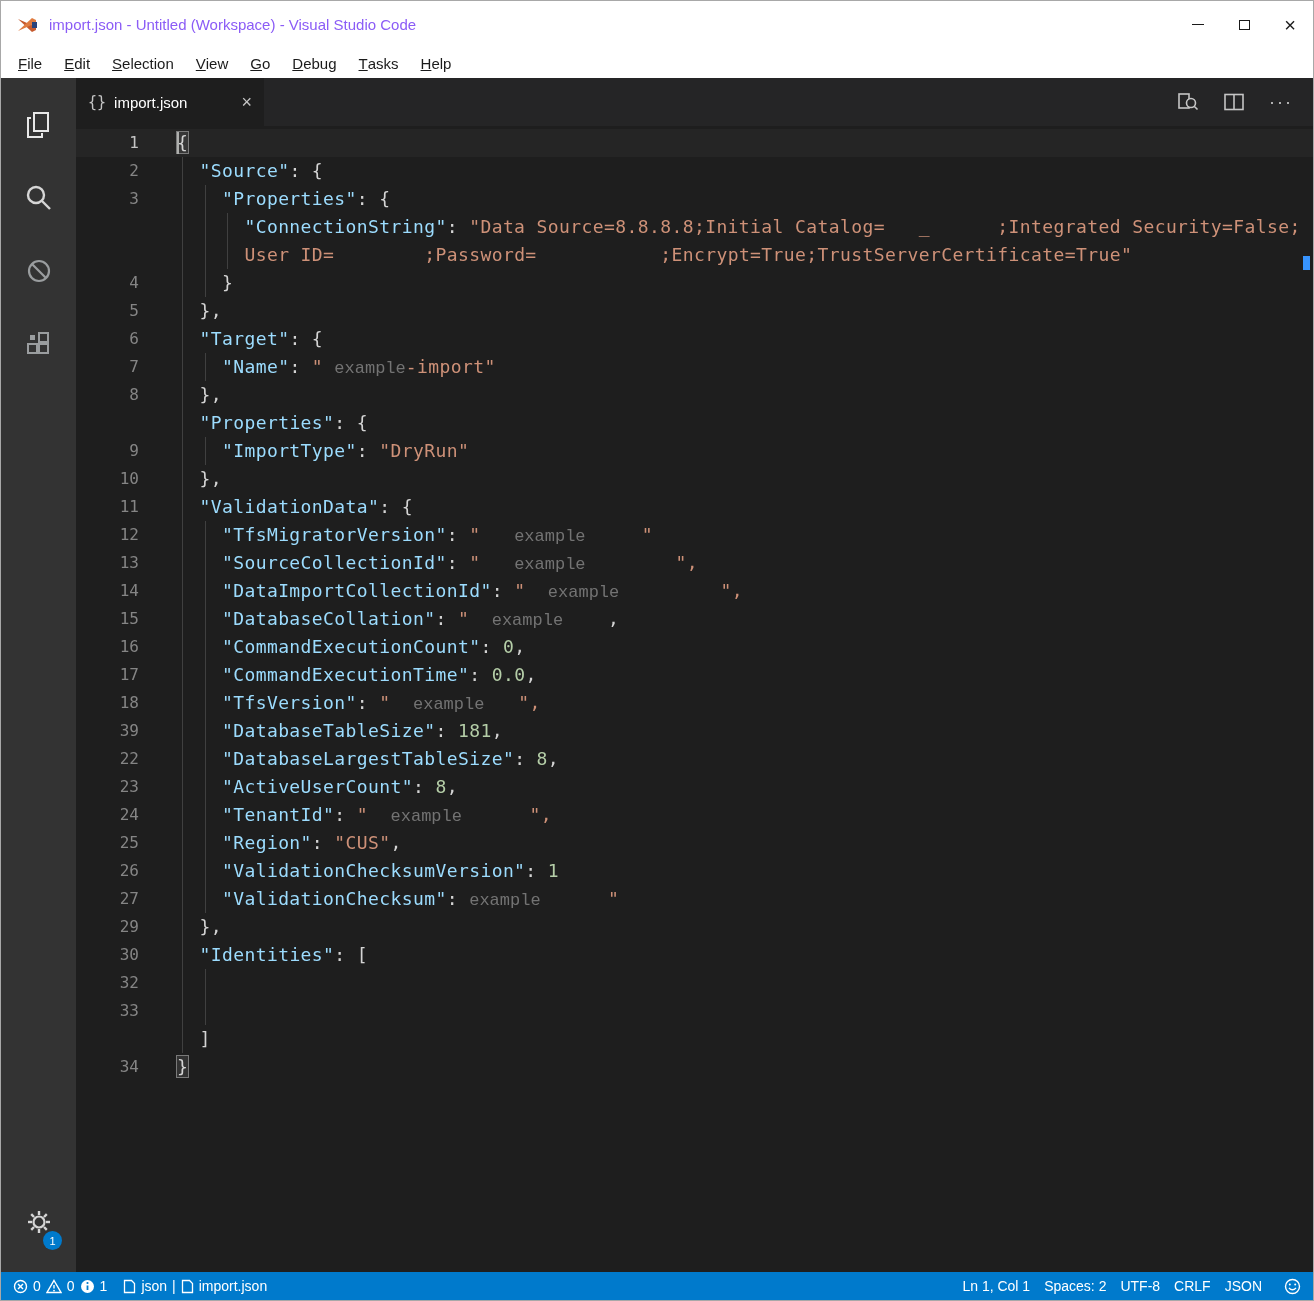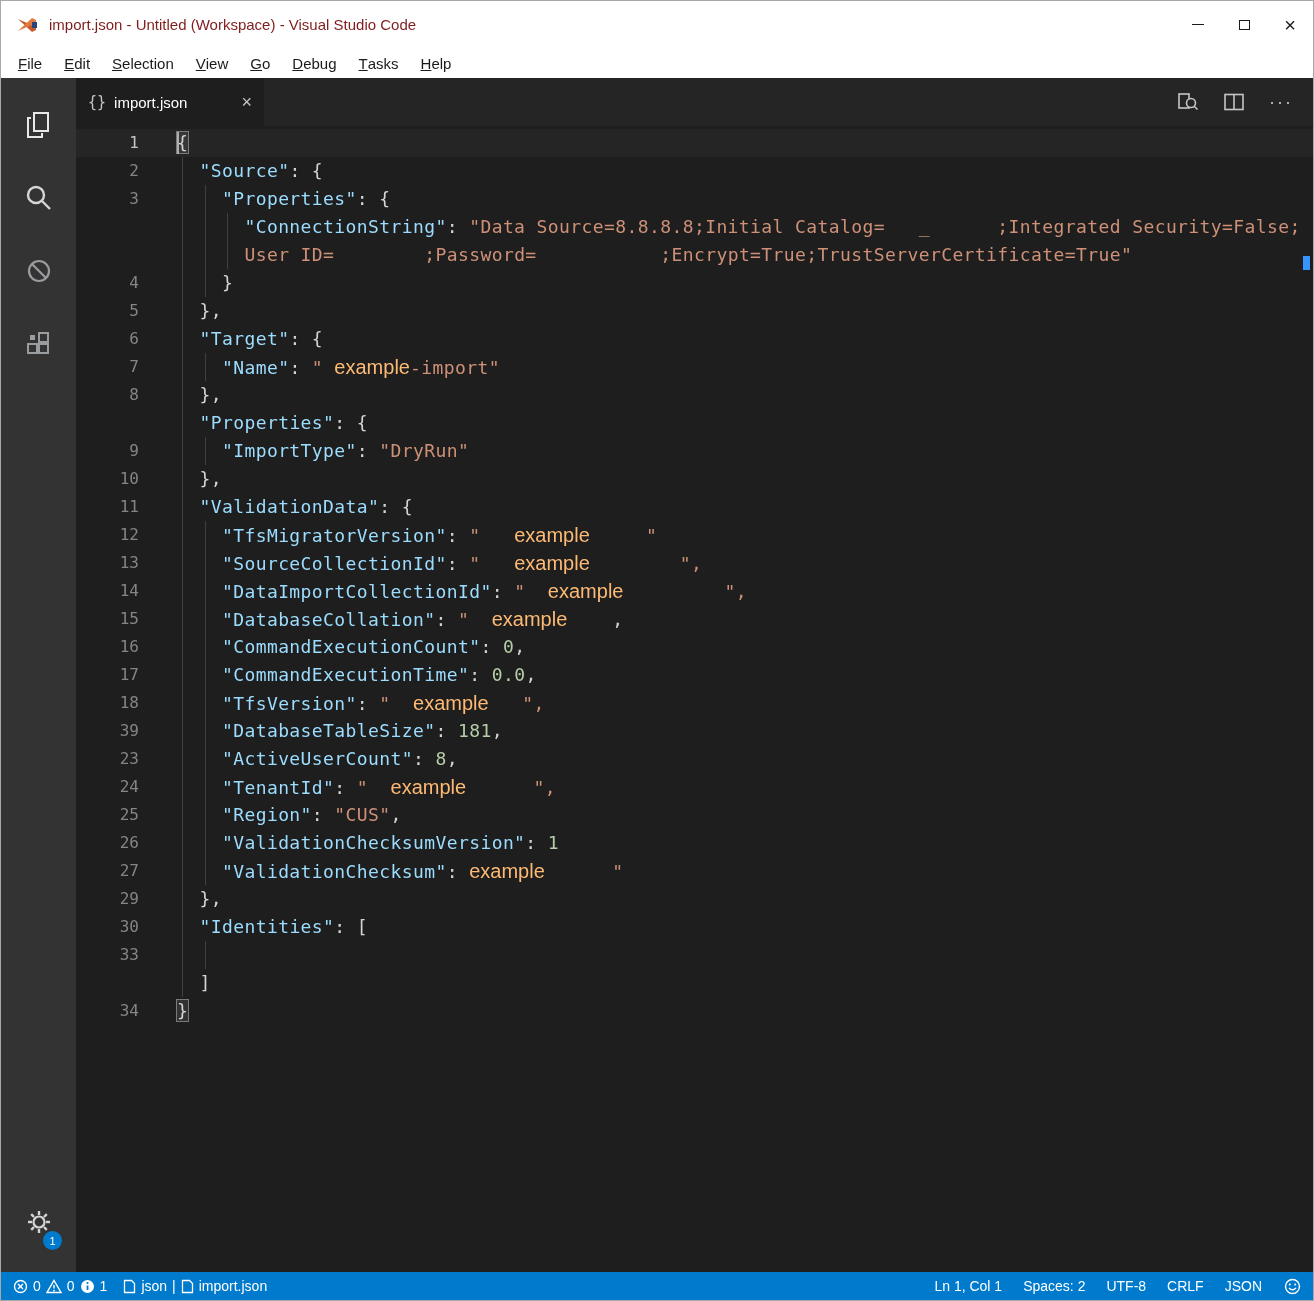--- a/index.html
+++ b/index.html
@@ -3,21 +3,21 @@
 <meta charset="utf-8">
 <style>
   * { margin:0; padding:0; box-sizing:border-box; }
   html,body { width:1314px; height:1301px; overflow:hidden; background:#fff; }
   body { font-family:"Liberation Sans", sans-serif; }
   .window { width:1314px; height:1301px; border:1px solid #a8a8a8; display:flex; flex-direction:column; background:#fff; }
 
   
   .titlebar { height:47px; background:#ffffff; display:flex; align-items:center; flex:0 0 47px; }
   .app-icon { width:24px; height:24px; margin:0 10px 0 14px; }
-  .title-text { font-size:15px; color:#7f1d1d; }
+  .title-text { font-size:15px; color:#8b5cf6; }
   .win-controls { margin-left:auto; display:flex; height:100%; }
   .win-btn { width:46px; height:100%; display:flex; align-items:center; justify-content:center; cursor:default; }
   .min-glyph { width:12px; height:1px; background:#1a1a1a; display:block; }
   .max-glyph { width:11px; height:10px; border:1px solid #1a1a1a; display:block; }
   .close-glyph { font-size:20px; color:#1a1a1a; line-height:1; }
 
   
   .menubar { height:30px; background:#ffffff; display:flex; align-items:center; padding-left:6px; flex:0 0 30px; }
   .menu-item { padding:0 11px; font-size:15px; color:#1b1b1b; height:100%; display:flex; align-items:center; }
   .mn { text-decoration:underline; }
@@ -49,21 +49,21 @@
   .ln.act { color:#c6c6c6; }
   .code { position:relative; flex:1; font-family:"DejaVu Sans Mono", monospace; font-size:18px; letter-spacing:0.4px; color:#d4d4d4; min-width:0; }
   .guide { position:absolute; top:0; bottom:0; width:1px; background:#404040; }
   .cursor { position:absolute; left:0; top:3px; width:2px; height:22px; background:#aeafad; z-index:3; }
   .tk-k { color:#9cdcfe; }
   .tk-s { color:#ce9178; }
   .tk-n { color:#b5cea8; }
   .tk-p { color:#d4d4d4; }
   .tk-w { color:#d4d4d4; }
   .tk-b { color:#d4d4d4; outline:1px solid #7a7a7a; background:rgba(110,110,110,0.25); }
-  .tk-r { font-family:Liberation Sans, sans-serif; font-size:20px; letter-spacing:0; color:#fdba74; }
+  .tk-r { font-family:Liberation Mono, monospace; font-size:17px; letter-spacing:0; color:#737373; }
   .ruler-marker { position:absolute; right:3px; top:130px; width:7px; height:14px; background:#3794ff; }
 
   
   .statusbar { height:28px; flex:0 0 28px; background:#007acc; color:#ffffff; display:flex; align-items:center; justify-content:space-between; font-size:14px; padding:0 12px; }
   .sb-left { display:flex; align-items:center; gap:16px; }
   .sb-group { display:flex; align-items:center; gap:5px; }
   .sb-right { display:flex; align-items:center; gap:22px; }
   .sb-item { display:flex; align-items:center; gap:5px; }
   svg { display:block; }
 </style>
@@ -189,27 +189,29 @@
             <div class="row"><span class="ln">10</span><span class="code"><i class="guide" style="left: 5px;"></i><span class="tk-w">  </span><span class="tk-p">},</span></span></div>
             <div class="row"><span class="ln">11</span><span class="code"><i class="guide" style="left: 5px;"></i><span class="tk-w">  </span><span class="tk-k">"ValidationData"</span><span class="tk-p">: {</span></span></div>
             <div class="row"><span class="ln">12</span><span class="code"><i class="guide" style="left: 5px;"></i><i class="guide" style="left: 27.5px;"></i><span class="tk-w">    </span><span class="tk-k">"TfsMigratorVersion"</span><span class="tk-p">: </span><span class="tk-s">"</span><span class="tk-w">   </span><span class="tk-r">example</span><span class="tk-w">     </span><span class="tk-s">"</span></span></div>
             <div class="row"><span class="ln">13</span><span class="code"><i class="guide" style="left: 5px;"></i><i class="guide" style="left: 27.5px;"></i><span class="tk-w">    </span><span class="tk-k">"SourceCollectionId"</span><span class="tk-p">: </span><span class="tk-s">"</span><span class="tk-w">   </span><span class="tk-r">example</span><span class="tk-w">        </span><span class="tk-s">",</span></span></div>
             <div class="row"><span class="ln">14</span><span class="code"><i class="guide" style="left: 5px;"></i><i class="guide" style="left: 27.5px;"></i><span class="tk-w">    </span><span class="tk-k">"DataImportCollectionId"</span><span class="tk-p">: </span><span class="tk-s">"</span><span class="tk-w">  </span><span class="tk-r">example</span><span class="tk-w">         </span><span class="tk-s">",</span></span></div>
             <div class="row"><span class="ln">15</span><span class="code"><i class="guide" style="left: 5px;"></i><i class="guide" style="left: 27.5px;"></i><span class="tk-w">    </span><span class="tk-k">"DatabaseCollation"</span><span class="tk-p">: </span><span class="tk-s">"</span><span class="tk-w">  </span><span class="tk-r">example</span><span class="tk-w">    </span><span class="tk-p">,</span></span></div>
             <div class="row"><span class="ln">16</span><span class="code"><i class="guide" style="left: 5px;"></i><i class="guide" style="left: 27.5px;"></i><span class="tk-w">    </span><span class="tk-k">"CommandExecutionCount"</span><span class="tk-p">: </span><span class="tk-n">0</span><span class="tk-p">,</span></span></div>
             <div class="row"><span class="ln">17</span><span class="code"><i class="guide" style="left: 5px;"></i><i class="guide" style="left: 27.5px;"></i><span class="tk-w">    </span><span class="tk-k">"CommandExecutionTime"</span><span class="tk-p">: </span><span class="tk-n">0.0</span><span class="tk-p">,</span></span></div>
             <div class="row"><span class="ln">18</span><span class="code"><i class="guide" style="left: 5px;"></i><i class="guide" style="left: 27.5px;"></i><span class="tk-w">    </span><span class="tk-k">"TfsVersion"</span><span class="tk-p">: </span><span class="tk-s">"</span><span class="tk-w">  </span><span class="tk-r">example</span><span class="tk-w">   </span><span class="tk-s">",</span></span></div>
             <div class="row"><span class="ln">39</span><span class="code"><i class="guide" style="left: 5px;"></i><i class="guide" style="left: 27.5px;"></i><span class="tk-w">    </span><span class="tk-k">"DatabaseTableSize"</span><span class="tk-p">: </span><span class="tk-n">181</span><span class="tk-p">,</span></span></div>
+            <div class="row"><span class="ln">22</span><span class="code"><i class="guide" style="left: 5px;"></i><i class="guide" style="left: 27.5px;"></i><span class="tk-w">    </span><span class="tk-k">"DatabaseLargestTableSize"</span><span class="tk-p">: </span><span class="tk-n">8</span><span class="tk-p">,</span></span></div>
             <div class="row"><span class="ln">23</span><span class="code"><i class="guide" style="left: 5px;"></i><i class="guide" style="left: 27.5px;"></i><span class="tk-w">    </span><span class="tk-k">"ActiveUserCount"</span><span class="tk-p">: </span><span class="tk-n">8</span><span class="tk-p">,</span></span></div>
             <div class="row"><span class="ln">24</span><span class="code"><i class="guide" style="left: 5px;"></i><i class="guide" style="left: 27.5px;"></i><span class="tk-w">    </span><span class="tk-k">"TenantId"</span><span class="tk-p">: </span><span class="tk-s">"</span><span class="tk-w">  </span><span class="tk-r">example</span><span class="tk-w">      </span><span class="tk-s">",</span></span></div>
             <div class="row"><span class="ln">25</span><span class="code"><i class="guide" style="left: 5px;"></i><i class="guide" style="left: 27.5px;"></i><span class="tk-w">    </span><span class="tk-k">"Region"</span><span class="tk-p">: </span><span class="tk-s">"CUS"</span><span class="tk-p">,</span></span></div>
             <div class="row"><span class="ln">26</span><span class="code"><i class="guide" style="left: 5px;"></i><i class="guide" style="left: 27.5px;"></i><span class="tk-w">    </span><span class="tk-k">"ValidationChecksumVersion"</span><span class="tk-p">: </span><span class="tk-n">1</span></span></div>
             <div class="row"><span class="ln">27</span><span class="code"><i class="guide" style="left: 5px;"></i><i class="guide" style="left: 27.5px;"></i><span class="tk-w">    </span><span class="tk-k">"ValidationChecksum"</span><span class="tk-p">: </span><span class="tk-r">example</span><span class="tk-w">      </span><span class="tk-s">"</span></span></div>
             <div class="row"><span class="ln">29</span><span class="code"><i class="guide" style="left: 5px;"></i><span class="tk-w">  </span><span class="tk-p">},</span></span></div>
             <div class="row"><span class="ln">30</span><span class="code"><i class="guide" style="left: 5px;"></i><span class="tk-w">  </span><span class="tk-k">"Identities"</span><span class="tk-p">: [</span></span></div>
+            <div class="row"><span class="ln">32</span><span class="code"><i class="guide" style="left: 5px;"></i><i class="guide" style="left: 27.5px;"></i></span></div>
             <div class="row"><span class="ln">33</span><span class="code"><i class="guide" style="left: 5px;"></i><i class="guide" style="left: 27.5px;"></i></span></div>
             <div class="row"><span class="ln"></span><span class="code"><i class="guide" style="left: 5px;"></i><span class="tk-w">  </span><span class="tk-p">]</span></span></div>
             <div class="row"><span class="ln">34</span><span class="code"><span class="tk-b">}</span></span></div>
           </div>
         <div class="ruler-marker"></div>
       </div>
 
     </div>
   </div>
 
@@ -241,21 +243,21 @@
         </svg>
         <span>json</span>
         <span>|</span>
         <svg width="13" height="15" viewBox="0 0 13 15">
           <path d="M1.5 1.5 h7 l3 3 v9 h-10 Z" fill="none" stroke="#fff" stroke-width="1.3"></path>
         </svg>
         <span>import.json</span>
       </div>
     </div>
     <div class="sb-right">
-      <span class="sb-items-slot" style="display: flex; gap: 21px;">
+      <span class="sb-items-slot" style="display: flex; gap: 14px;">
           <span class="sb-item">Ln 1, Col 1</span>
           <span class="sb-item">Spaces: 2</span>
           <span class="sb-item">UTF-8</span>
           <span class="sb-item">CRLF</span>
           <span class="sb-item">JSON</span>
         </span>
       <svg width="17" height="17" viewBox="0 0 17 17">
         <circle cx="8.5" cy="8.5" r="7" fill="none" stroke="#fff" stroke-width="1.4"></circle>
         <circle cx="5.8" cy="6.5" r="1" fill="#fff"></circle>
         <circle cx="11.2" cy="6.5" r="1" fill="#fff"></circle>

